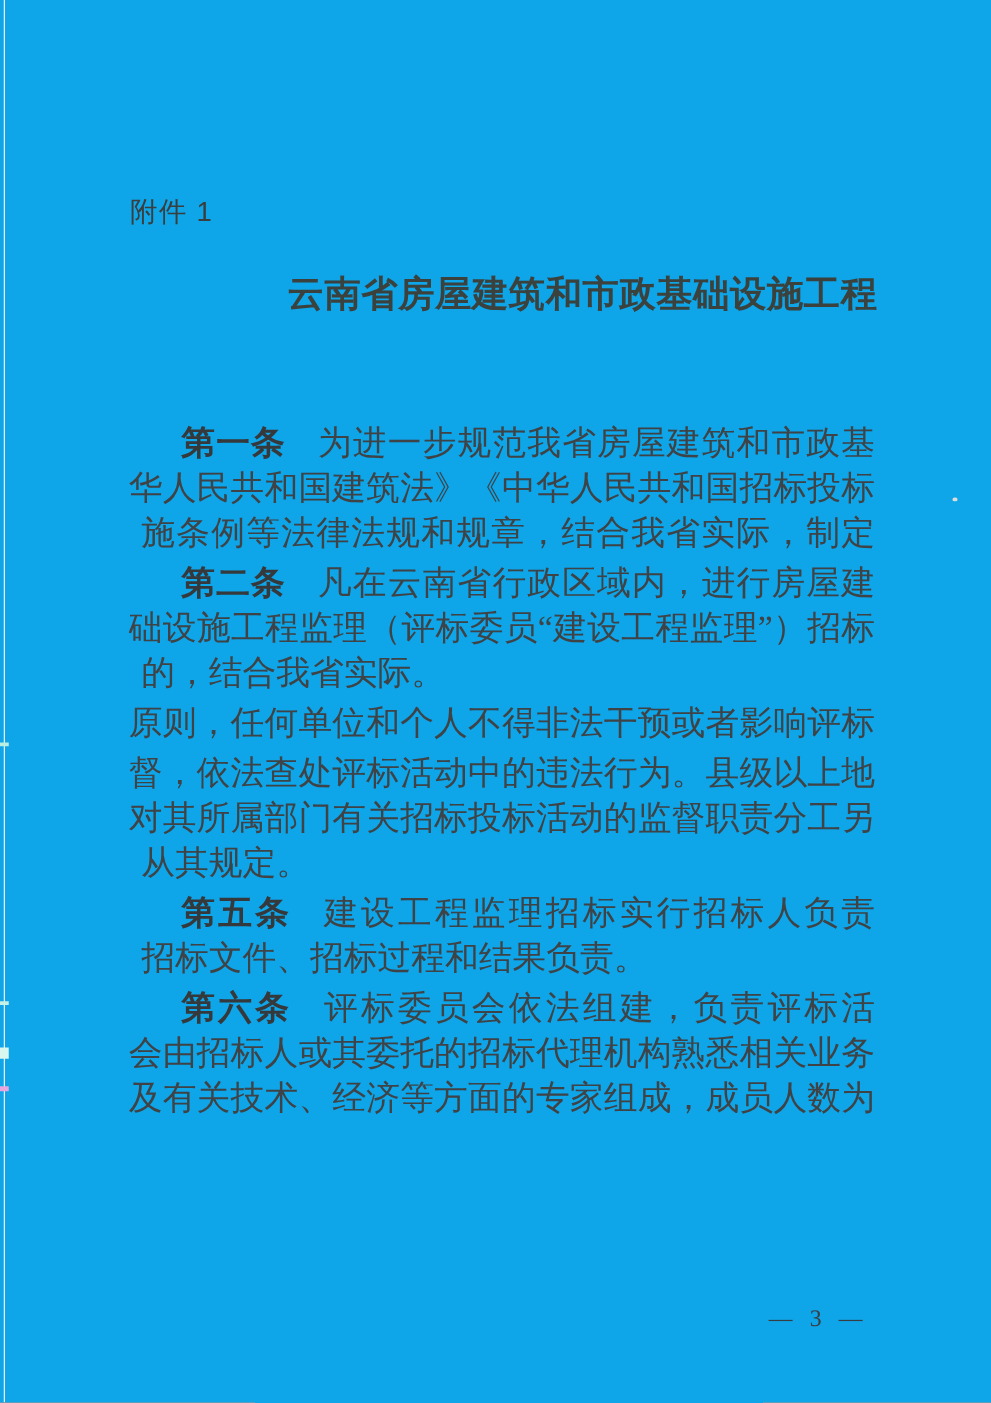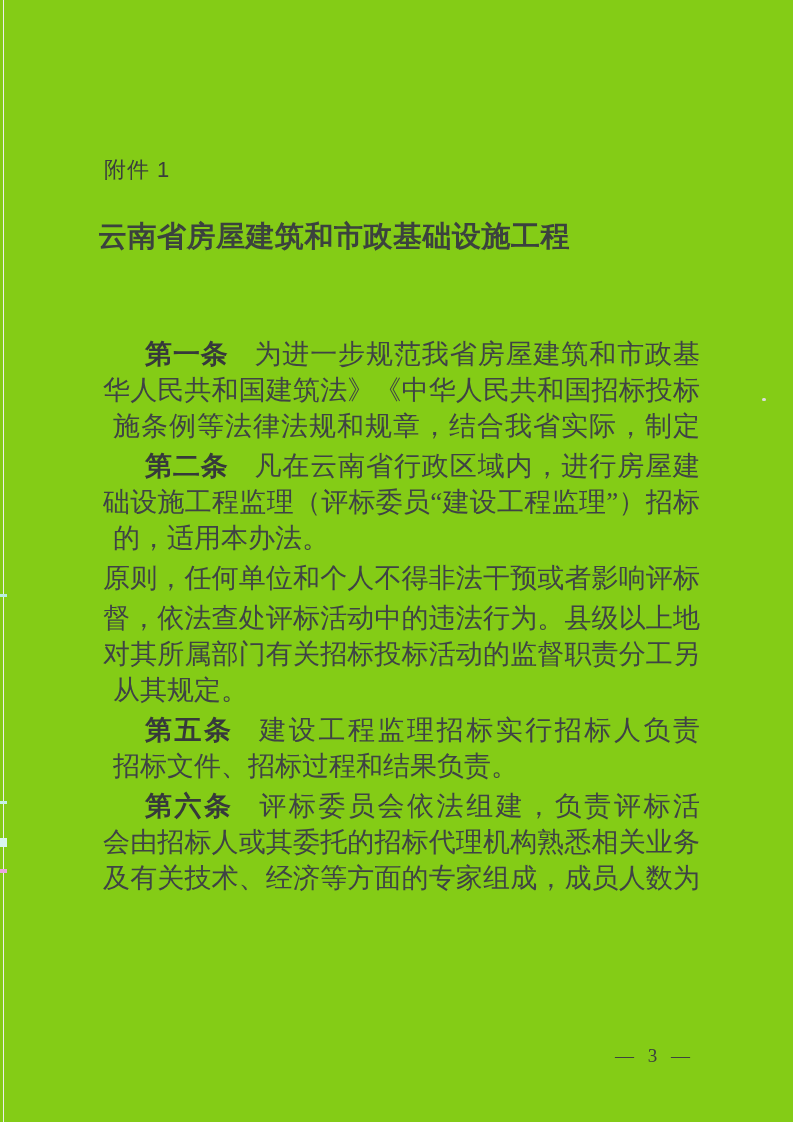--- a/index.html
+++ b/index.html
@@ -1,19 +1,19 @@
 <!DOCTYPE html>
 <html><head>
 <meta charset="utf-8">
 <style>
   html,body{margin:0;padding:0;background:#9a9a9a;}
   .page{
     position:relative;
     width:793px;height:1122px;
-    background:#84cc16;
+    background:#0ea5e9;
     overflow:hidden;
     font-family:"Liberation Serif","DejaVu Serif",serif;
     color:#3f4345;
   }
   
   .edge-line{position:absolute;left:3px;top:0;width:1px;height:1122px;background:#ededed;}
   .tick{position:absolute;left:0;width:7px;}
   .tick-cyan-1{top:594px;height:3px;background:#b9efe2;}
   .tick-cyan-2{top:801px;height:3px;background:#c4f0e6;}
   .tick-cyan-3{top:838px;height:9px;background:#d9f6ef;}
@@ -21,21 +21,21 @@
   .speck{position:absolute;left:762px;top:398px;width:4px;height:3px;background:#dcdcdc;border-radius:2px;}
 
   .attachment{
     position:absolute;left:104px;top:156px;
     font-family:"Liberation Sans","DejaVu Sans",sans-serif;
     font-size:22px;line-height:28px;color:#3a3e3d;
     letter-spacing:1px;
   }
   .doc-title{
     position:absolute;left:98px;top:213px;width:604px;
-    text-align:left;
+    text-align:right;
     font-weight:bold;
     font-size:29px;line-height:47px;
     color:#3b423e;
     letter-spacing:0.5px;
   }
   .body-text{
     position:absolute;left:103px;top:336px;width:597px;
     font-size:27px;
   }
   .para{margin:0;}
@@ -86,21 +86,21 @@
 
     <div class="para">
       <div class="line first j"><span class="art-num">第一条</span><span>为进一步规范我省房屋建筑和市政基础设施工程</span></div>
       <div class="line j">华人民共和国建筑法》《中华人民共和国招标投标法》及其实</div>
       <div class="line l">施条例等法律法规和规章，结合我省实际，制定本办法。</div>
     </div>
 
     <div class="para">
       <div class="line first j"><span class="art-num">第二条</span><span>凡在云南省行政区域内，进行房屋建筑和市政基</span></div>
       <div class="line j">础设施工程监理（评标委员“建设工程监理”）招标评标活动</div>
-      <div class="line l">的，适用本办法。</div>
+      <div class="line l">的，结合我省实际。</div>
     </div>
 
     <div class="para">
       <div class="line j">原则，任何单位和个人不得非法干预或者影响评标过程和结果。</div>
     </div>
 
     <div class="para">
       <div class="line j">督，依法查处评标活动中的违法行为。县级以上地方人民政府</div>
       <div class="line j">对其所属部门有关招标投标活动的监督职责分工另有规定的，</div>
       <div class="line l">从其规定。</div>

